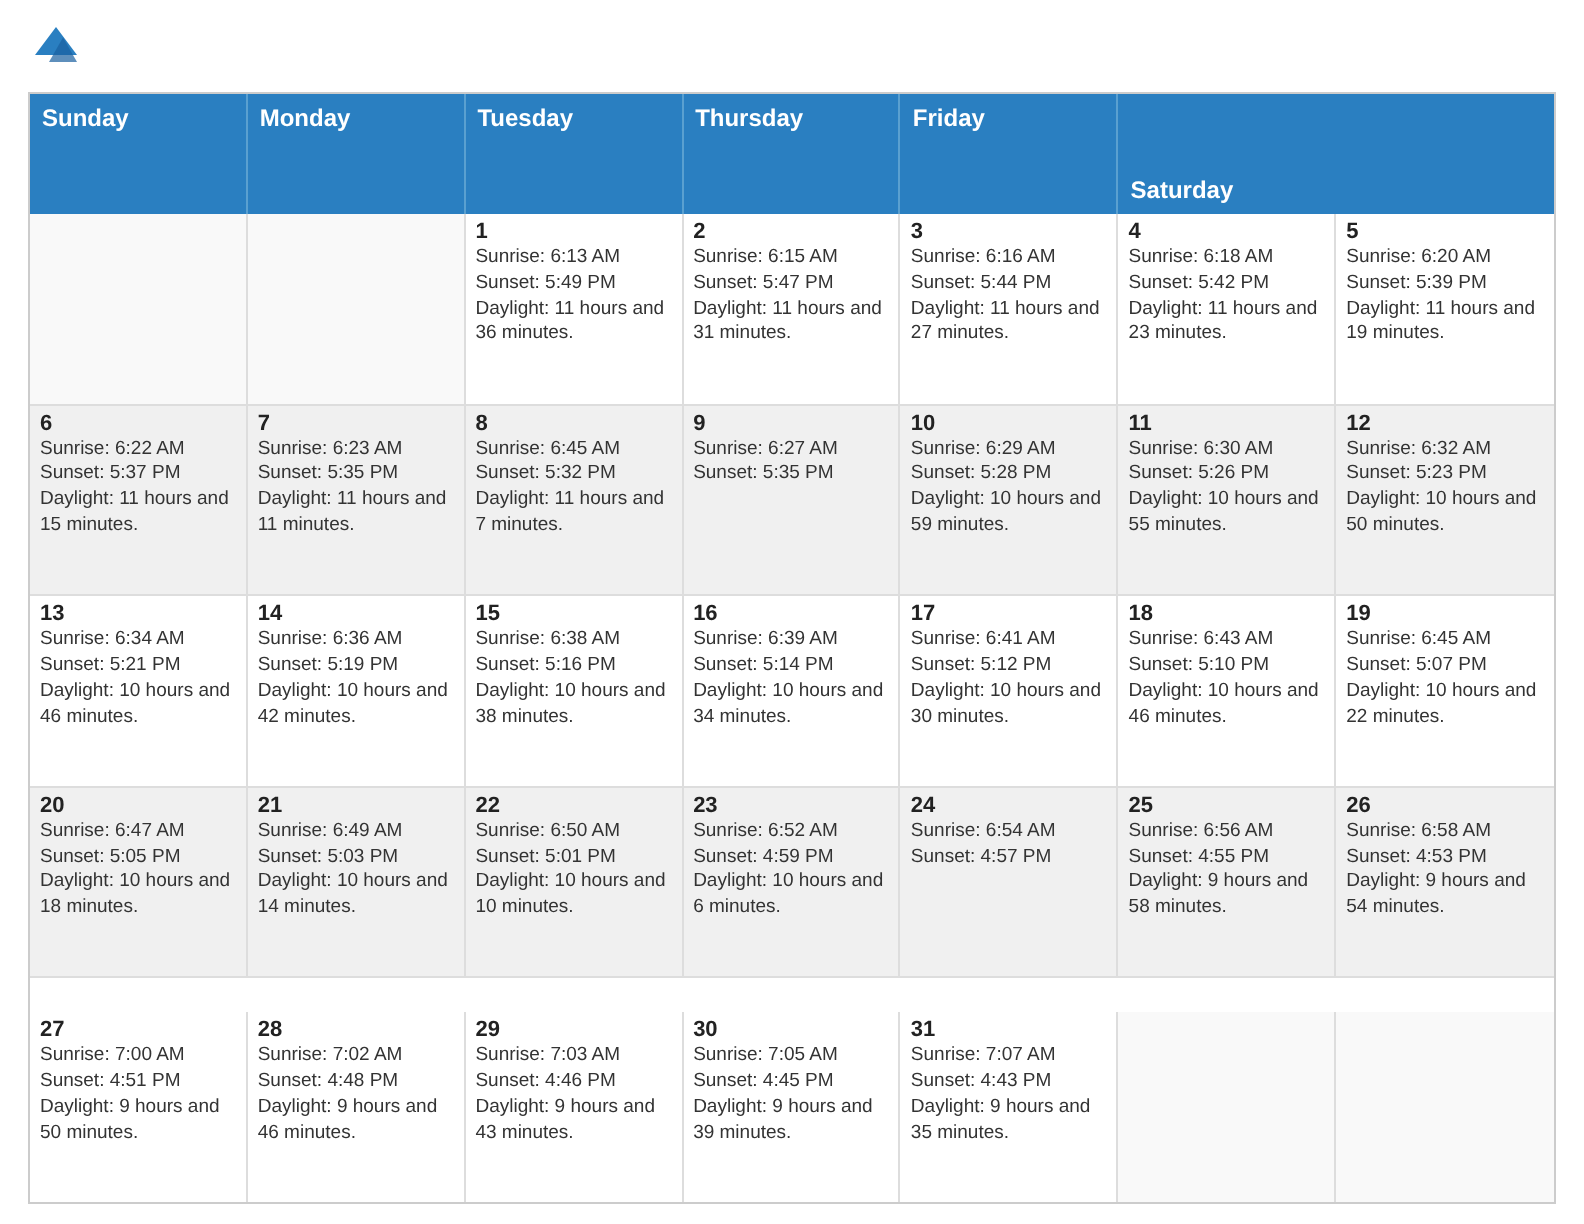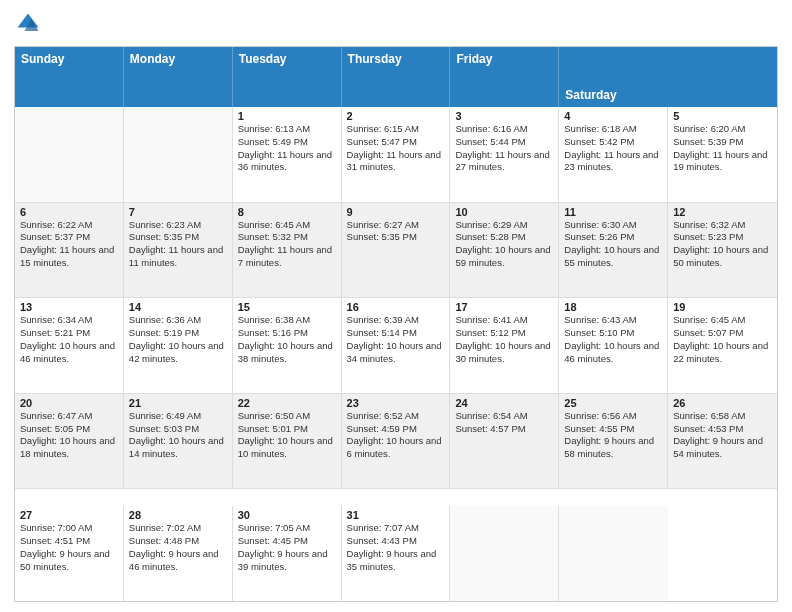--- a/index.html
+++ b/index.html
@@ -311,20 +311,26 @@
             <span class="cell-line">Sunset: 4:51 PM</span>
             <span class="cell-line">Daylight: 9 hours and 50 minutes.</span>
           </div>
           <div class="cal-cell">
             <span class="day-num">28</span>
             <span class="cell-line">Sunrise: 7:02 AM</span>
             <span class="cell-line">Sunset: 4:48 PM</span>
             <span class="cell-line">Daylight: 9 hours and 46 minutes.</span>
           </div>
           <div class="cal-cell">
+            <span class="day-num">29</span>
+            <span class="cell-line">Sunrise: 7:03 AM</span>
+            <span class="cell-line">Sunset: 4:46 PM</span>
+            <span class="cell-line">Daylight: 9 hours and 43 minutes.</span>
+          </div>
+          <div class="cal-cell">
             <span class="day-num">30</span>
             <span class="cell-line">Sunrise: 7:05 AM</span>
             <span class="cell-line">Sunset: 4:45 PM</span>
             <span class="cell-line">Daylight: 9 hours and 39 minutes.</span>
           </div>
           <div class="cal-cell">
             <span class="day-num">31</span>
             <span class="cell-line">Sunrise: 7:07 AM</span>
             <span class="cell-line">Sunset: 4:43 PM</span>
             <span class="cell-line">Daylight: 9 hours and 35 minutes.</span>

